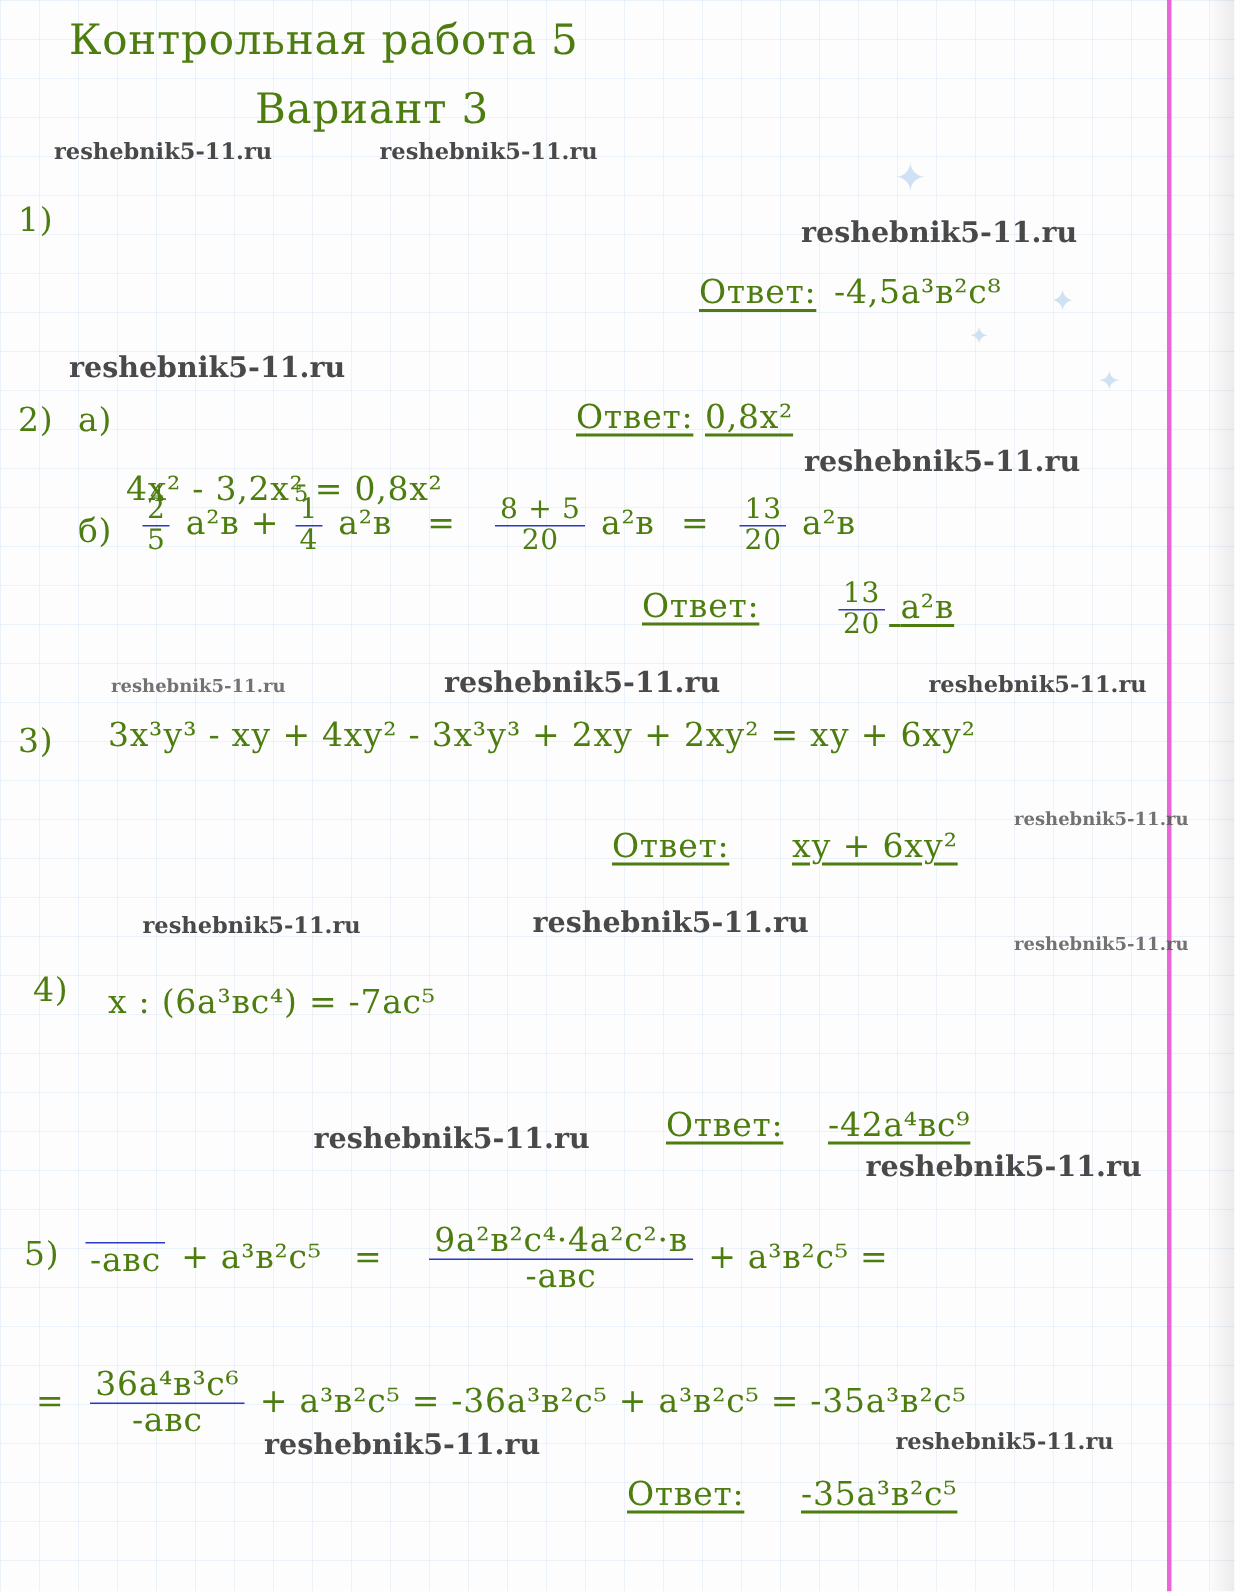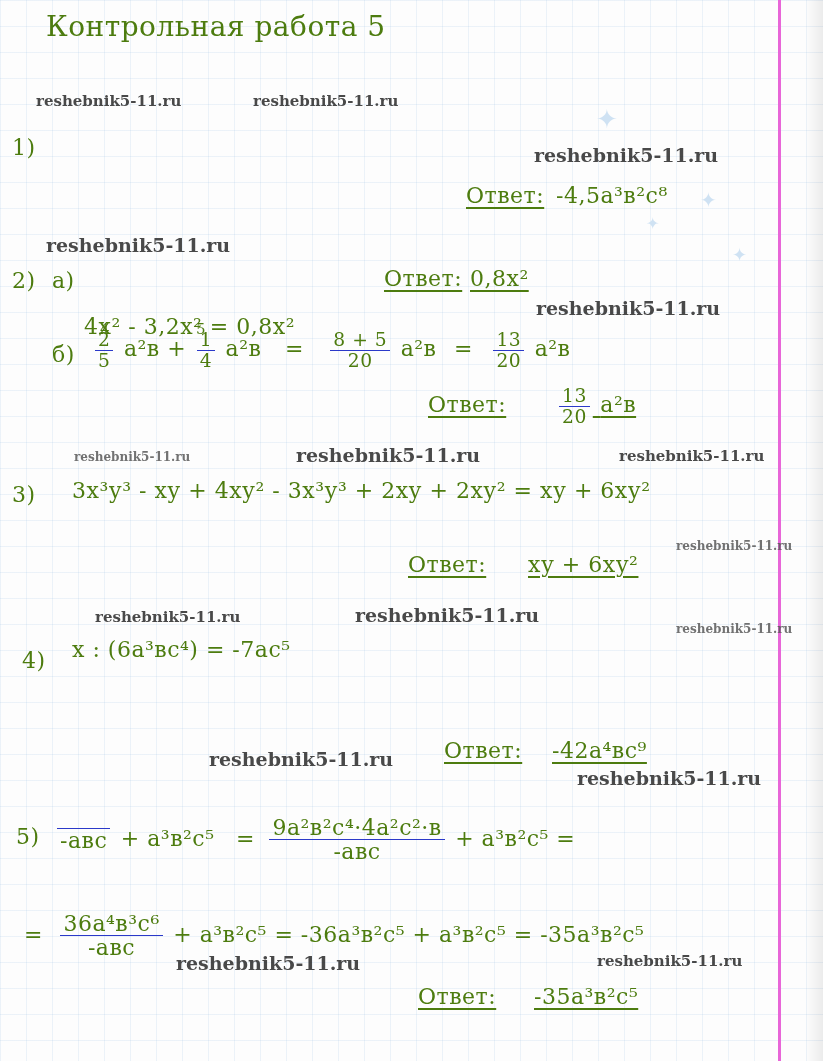--- a/index.html
+++ b/index.html
@@ -79,20 +79,21 @@
   <div class="grid"></div>
   <div class="rightrule" style="left:778px;"></div>
   <div class="edge-shadow"></div>
 
   <div class="deco" style="left:596px;top:106px;">✦</div>
   <div class="deco" style="left:700px;top:190px;font-size:20px;">✦</div>
   <div class="deco" style="left:646px;top:216px;font-size:16px;">✦</div>
   <div class="deco" style="left:732px;top:246px;font-size:18px;">✦</div>
 
   <div class="hw big" style="left:46px;top:10px;font-size:28px;">Контрольная работа 5</div>
+  <div class="hw big" style="left:170px;top:56px;font-size:28px;">Вариант 3</div>
 
   <div class="hw med" style="left:12px;top:135px;">1)</div>
   <div class="hw med u" style="left:466px;top:183px;">Ответ:</div>
   <div class="hw med" style="left:556px;top:183px;">-4,5а³в²с⁸</div>
 
   <div class="hw med" style="left:12px;top:268px;">2)</div>
   <div class="hw med" style="left:52px;top:268px;">а)</div>
   <div class="hw med" style="left:84px;top:266px;margin-top:48px;">4х² - 3,2х² = 0,8х²</div>
   <div class="hw med u" style="left:384px;top:266px;">Ответ:</div>
   <div class="hw med u" style="left:470px;top:266px;">0,8х²</div>
@@ -135,33 +136,33 @@
     </span>
     <span>а²в</span>
   </div>
 
   <div class="hw med" style="left:12px;top:482px;">3)</div>
   <div class="hw med" style="left:72px;top:478px;">3х³у³ - ху + 4ху² - 3х³у³ + 2ху + 2ху² = ху + 6ху²</div>
   <div class="hw med u" style="left:408px;top:552px;">Ответ:</div>
   <div class="hw med u" style="left:528px;top:552px;">ху + 6ху²</div>
 
   <div class="hw med" style="left:22px;top:648px;">4)</div>
-  <div class="hw med" style="left:72px;top:637px;">х : (6а³вс⁴) = -7ас⁵</div>
+  <div class="hw med" style="left:72px;top:656px;">х : (6а³вс⁴) = -7ас⁵</div>
   <div class="hw med u" style="left:444px;top:738px;">Ответ:</div>
   <div class="hw med u" style="left:552px;top:738px;">-42а⁴вс⁹</div>
 
   <div class="hw med" style="left:16px;top:824px;">5)</div>
 
   <div class="hw med" style="left:54px;top:816px;">
     <span class="frac" style="font-size:1em;">
       <span class="den">-авс</span>
     </span>
     <span>+ а³в²с⁵</span>
     <span style="margin-left:14px;">=</span>
-    <span class="frac" style="font-size:1em;margin-left:7px;text-align:center;">
+    <span class="frac" style="font-size:1em;margin-left:24px;text-align:center;">
       <span class="num">9а²в²с⁴·4а²с²·в</span>
       <span class="den">-авс</span>
     </span>
     <span>+ а³в²с⁵ =</span>
   </div>
 
   <div class="hw med" style="left:24px;top:912px;">
     <span>=</span>
     <span class="frac" style="font-size:1em;margin-left:10px;">
       <span class="num">36а⁴в³с⁶</span>

